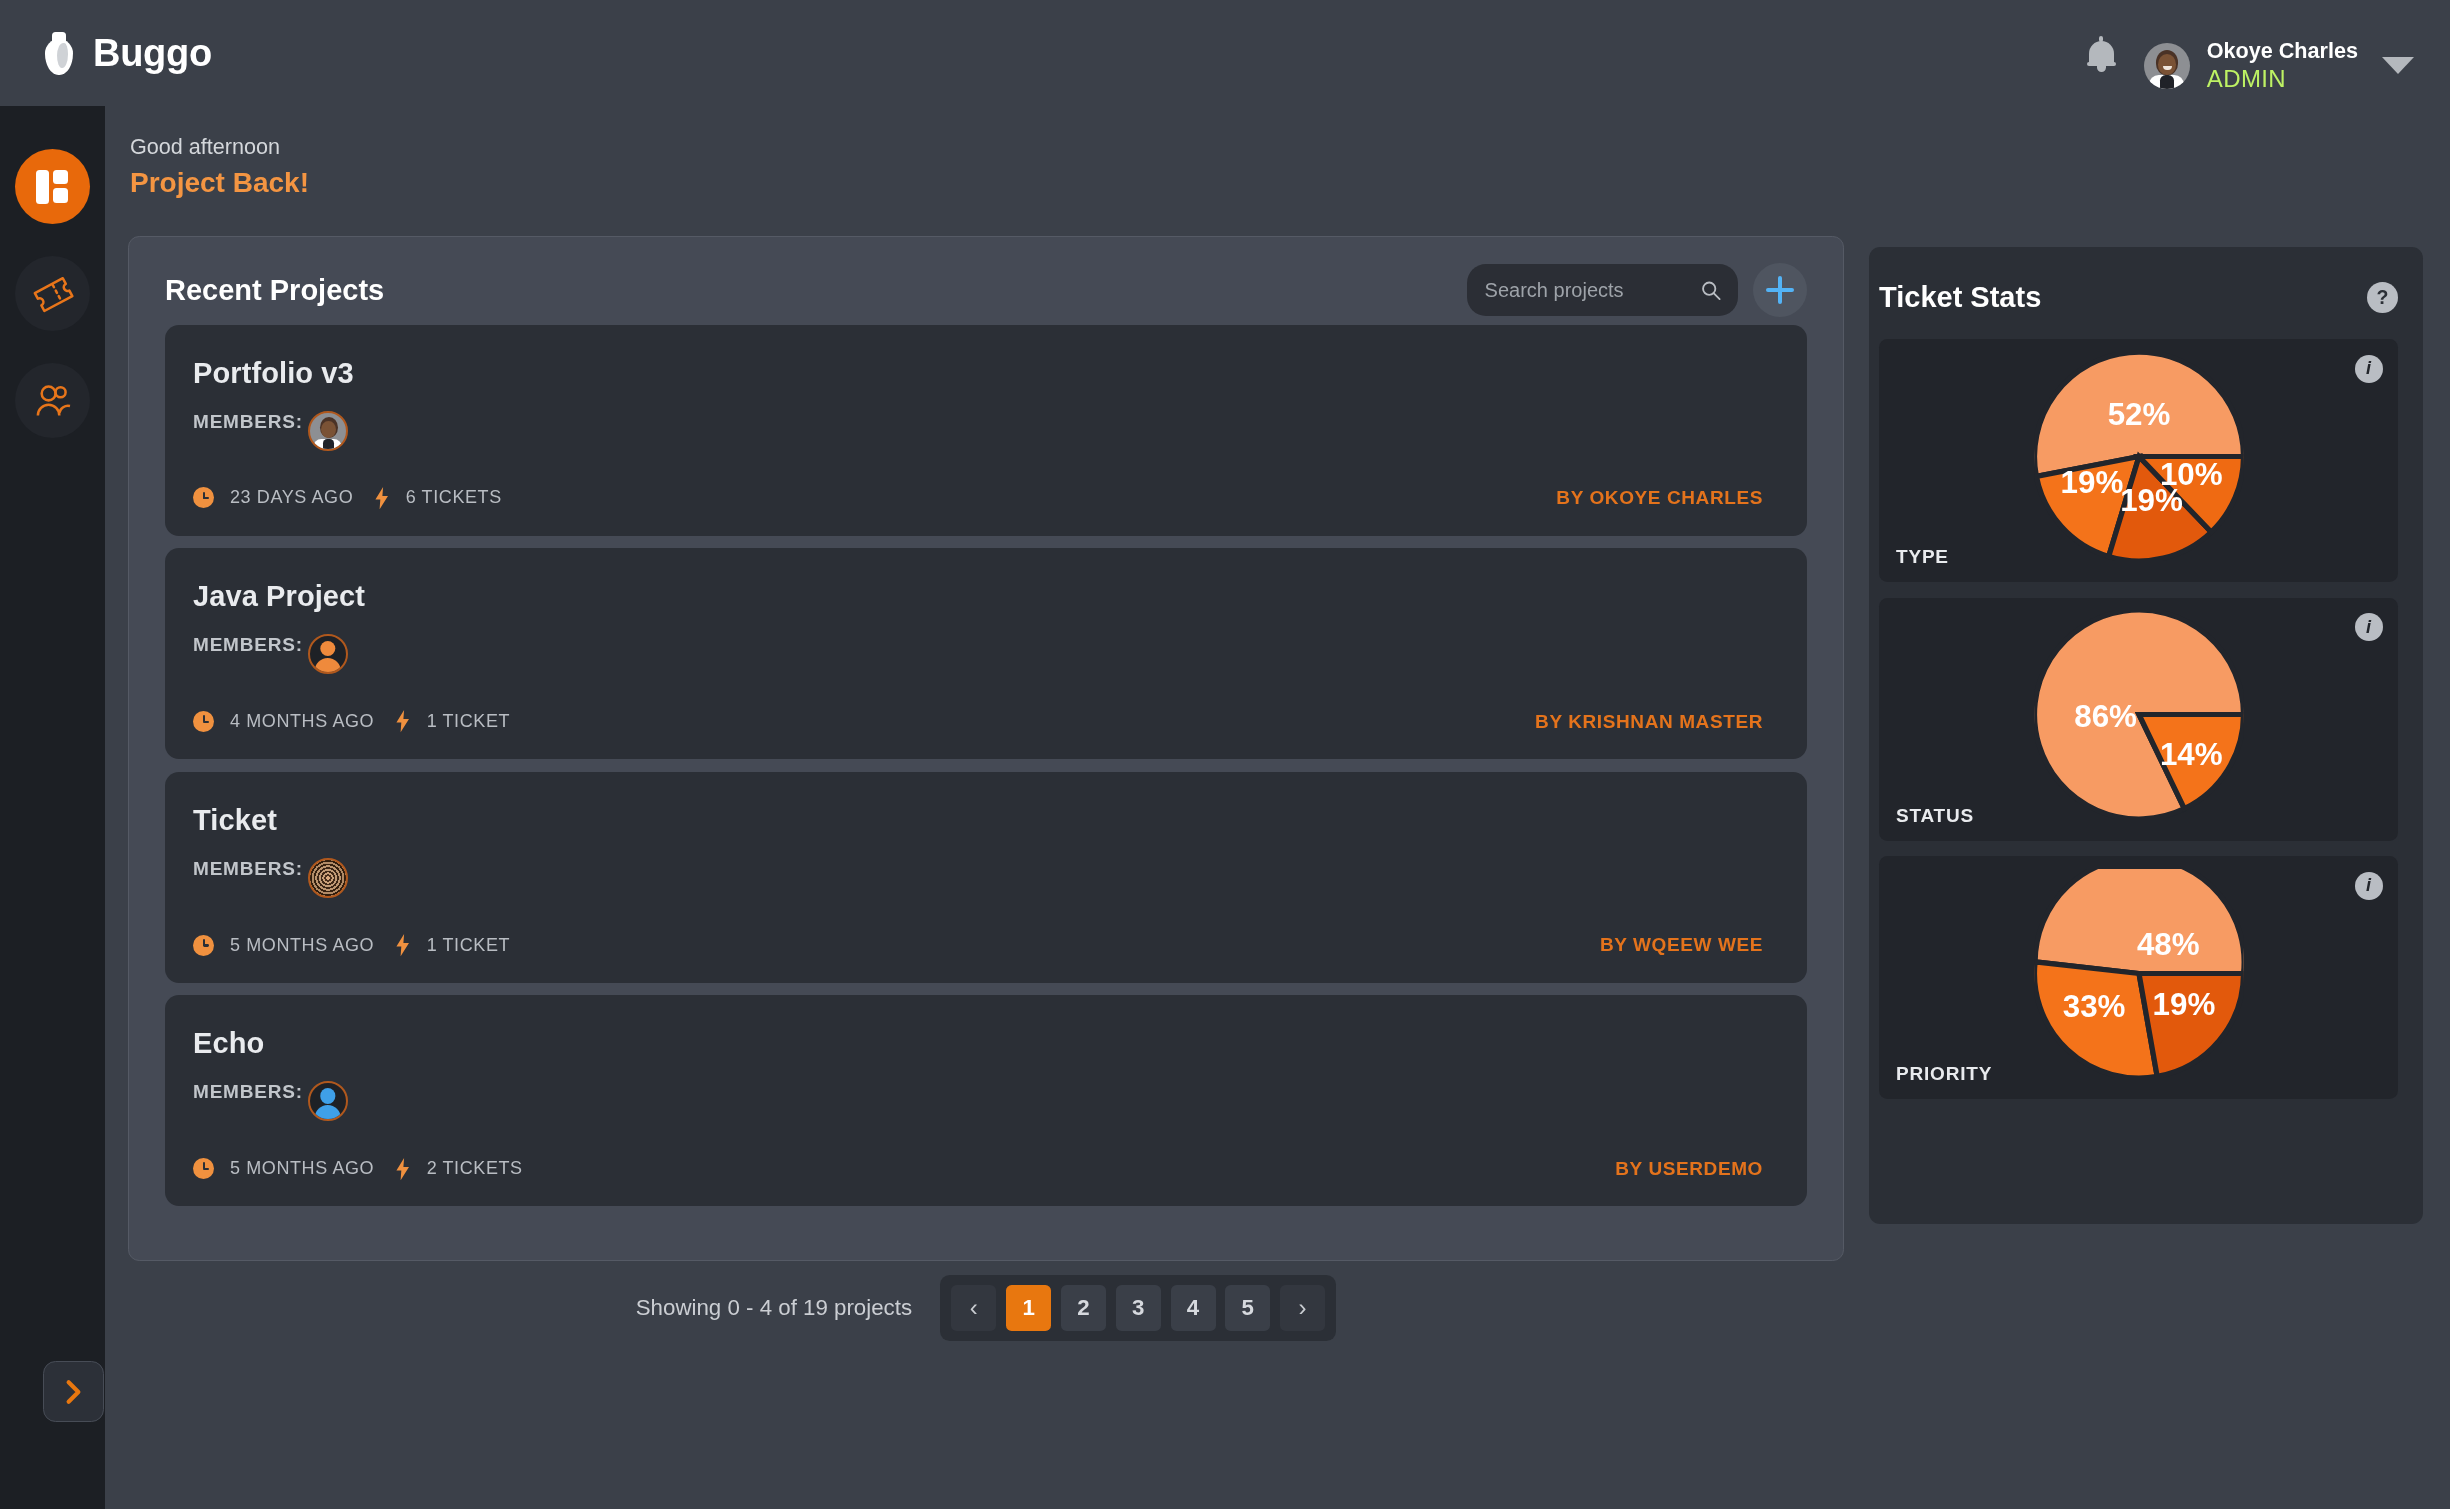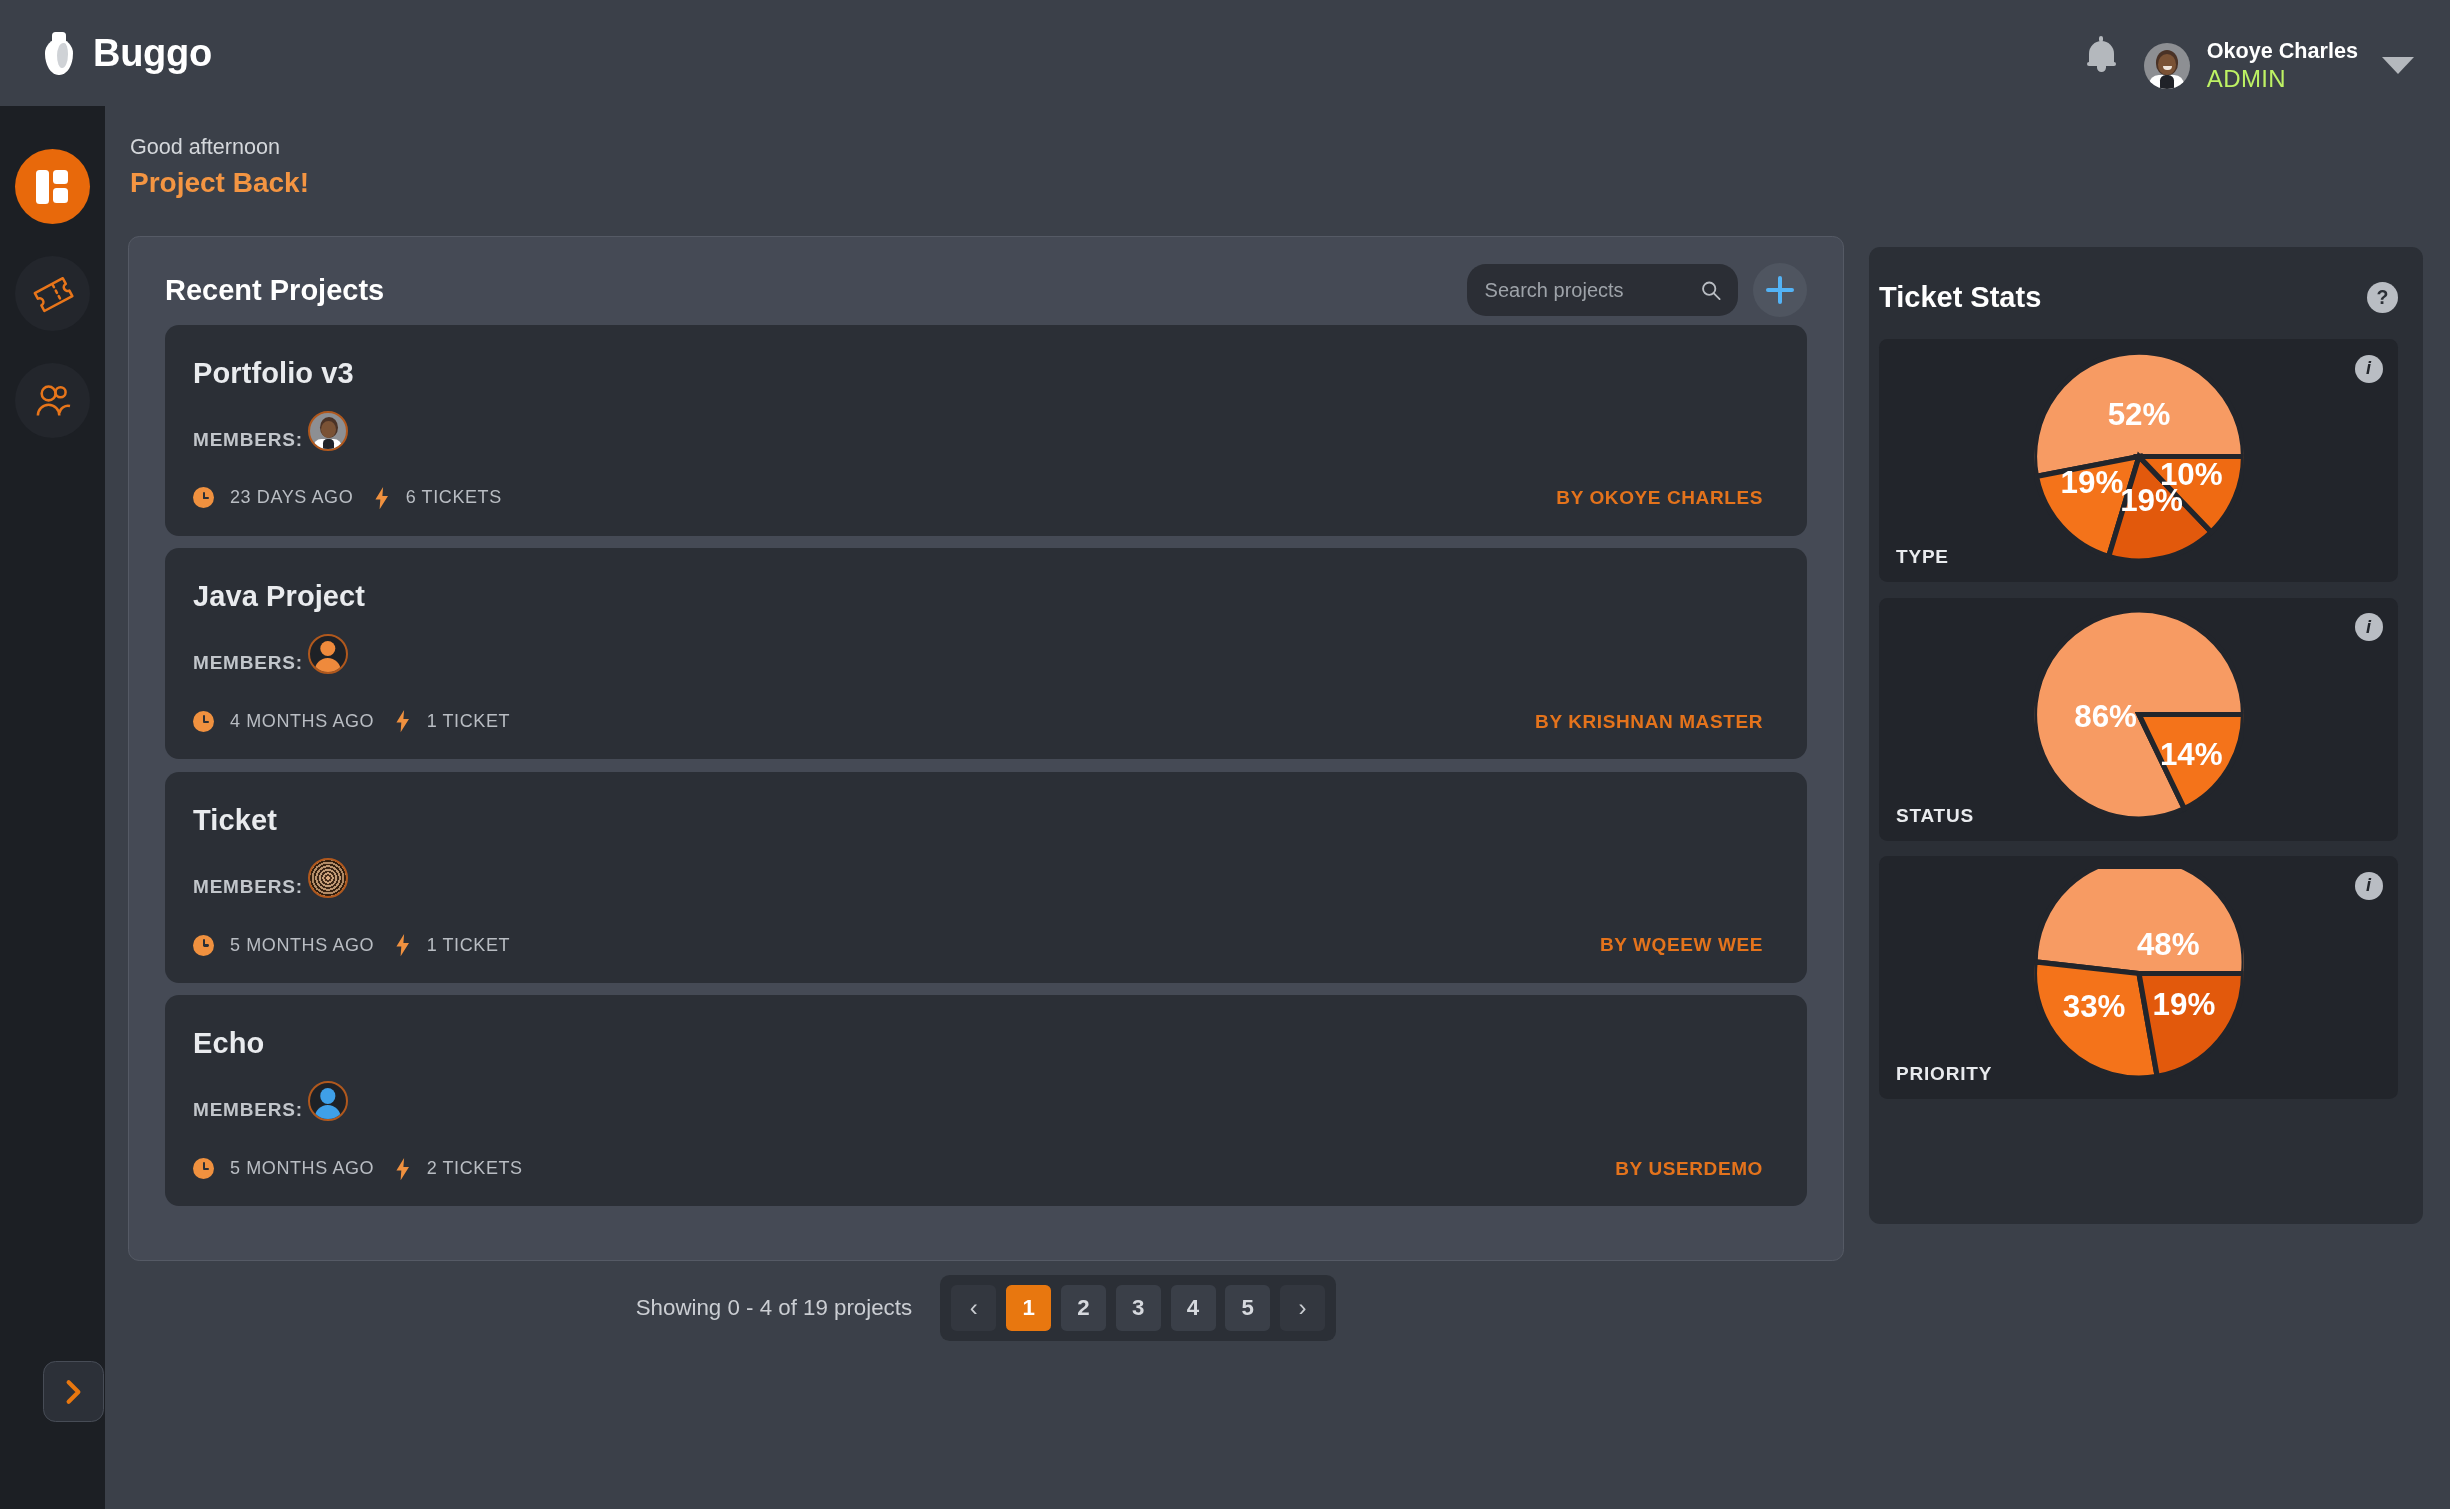--- a/index.html
+++ b/index.html
@@ -116,21 +116,21 @@
   .plus-btn .v { position: absolute; width: 4.2px; height: 28px; background: #53b3f5; border-radius: 2.1px; }
   .plus-btn .h { position: absolute; width: 28px; height: 4.2px; background: #53b3f5; border-radius: 2.1px; }
   .plus-inner { position: relative; width: 28px; height: 28px; display: flex; align-items: center; justify-content: center; }
 
   .project-list { padding: 12.6px 36px 0 36px; display: flex; flex-direction: column; gap: 12.6px; }
   .project-card {
     background: #2b2f36; border-radius: 14px; height: 211px; position: relative;
     padding: 32px 32px 0 28px; cursor: pointer;
   }
   .project-name { color: #e9ebee; font-size: 29px; font-weight: bold; letter-spacing: 0.1px; }
-  .members-row { display: flex; align-items: flex-end; gap: 5px; margin-top: 21px; }
+  .members-row { display: flex; align-items: flex-start; gap: 5px; margin-top: 21px; }
   .members-label { color: #c2c6cb; font-size: 19px; font-weight: bold; letter-spacing: 0.8px; }
   .member-avatar {
     width: 40px; height: 40px; border-radius: 50%; border: 2.1px solid #b0581d;
     overflow: hidden; position: relative; background: #1e2126; flex: none;
   }
   .ma-photo { background: #8d8f93; }
   .ma-photo .head { position: absolute; left: 9.8px; top: 4.9px; width: 18px; height: 21px; background: #4a3226; border-radius: 50%; }
   .ma-photo .face { position: absolute; left: 11.2px; top: 8.4px; width: 15.4px; height: 17.5px; background: #7a5235; border-radius: 50%; }
   .ma-photo .shirt { position: absolute; left: 3.5px; top: 26px; width: 29px; height: 14px; background: #ffffff; border-radius: 8.4px 8.4px 0 0; }
   .ma-photo .tee { position: absolute; left: 13.3px; top: 26px; width: 11.2px; height: 14px; background: #202228; border-radius: 4.2px 4.2px 0 0; }

